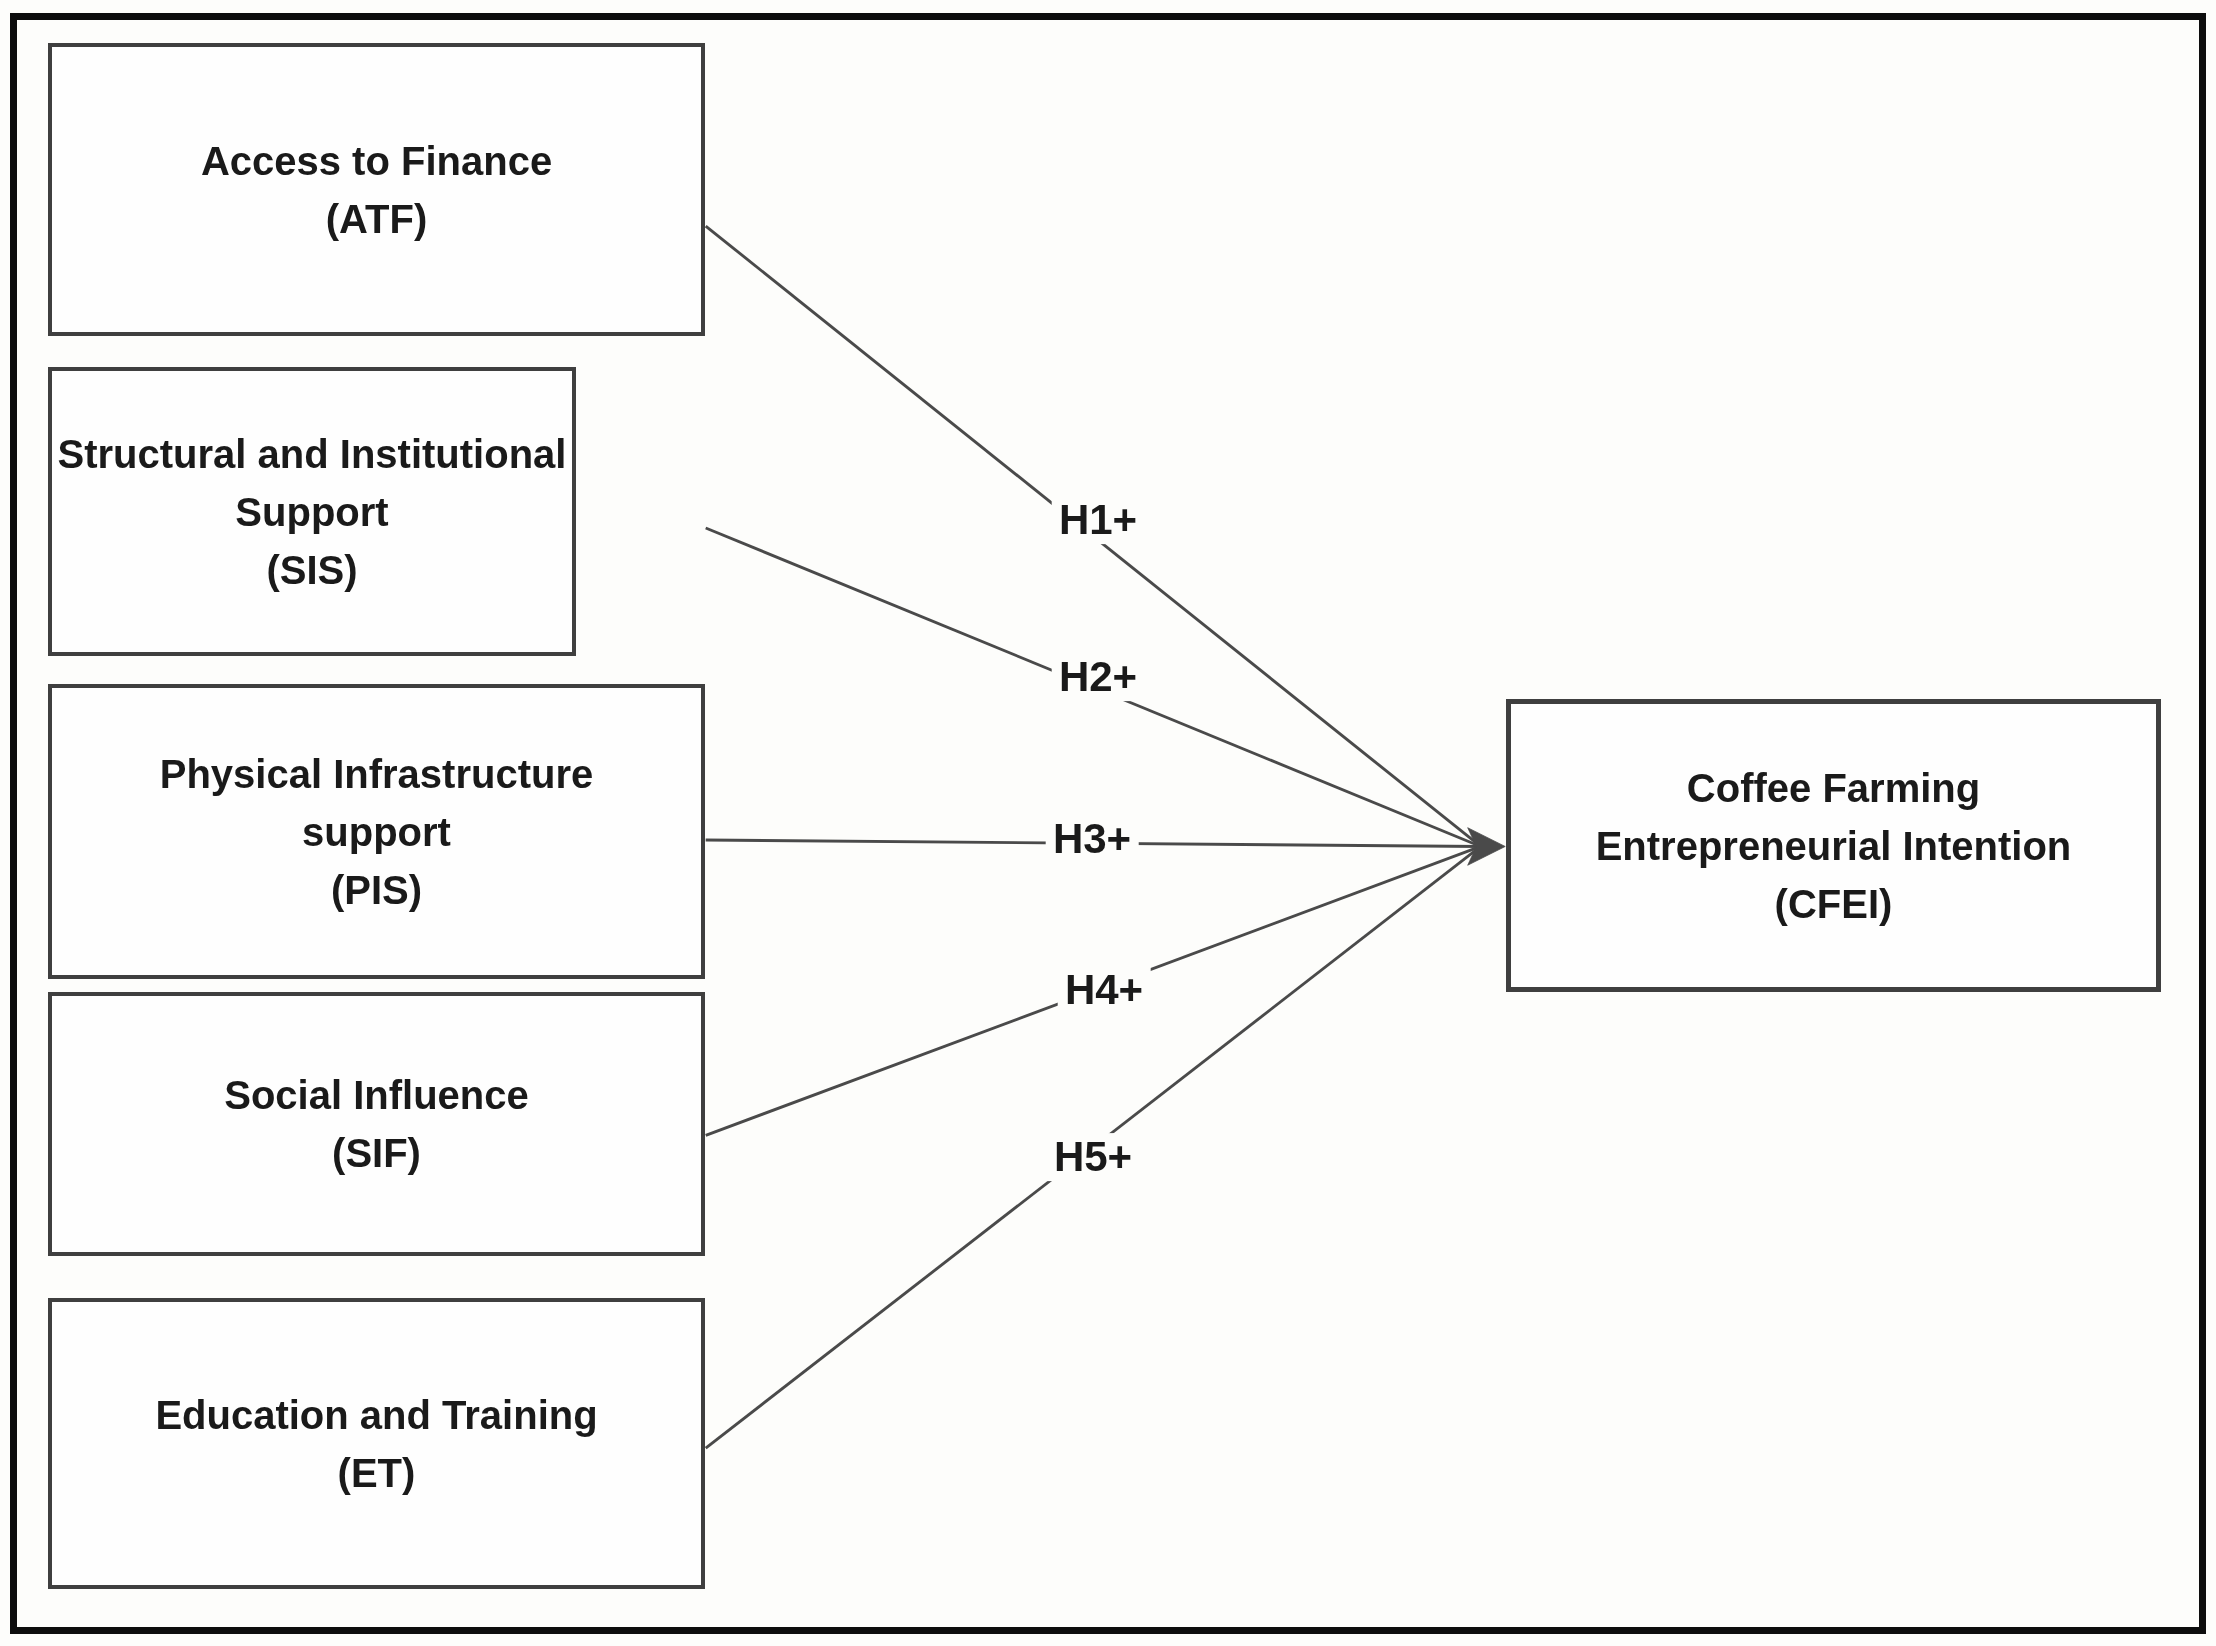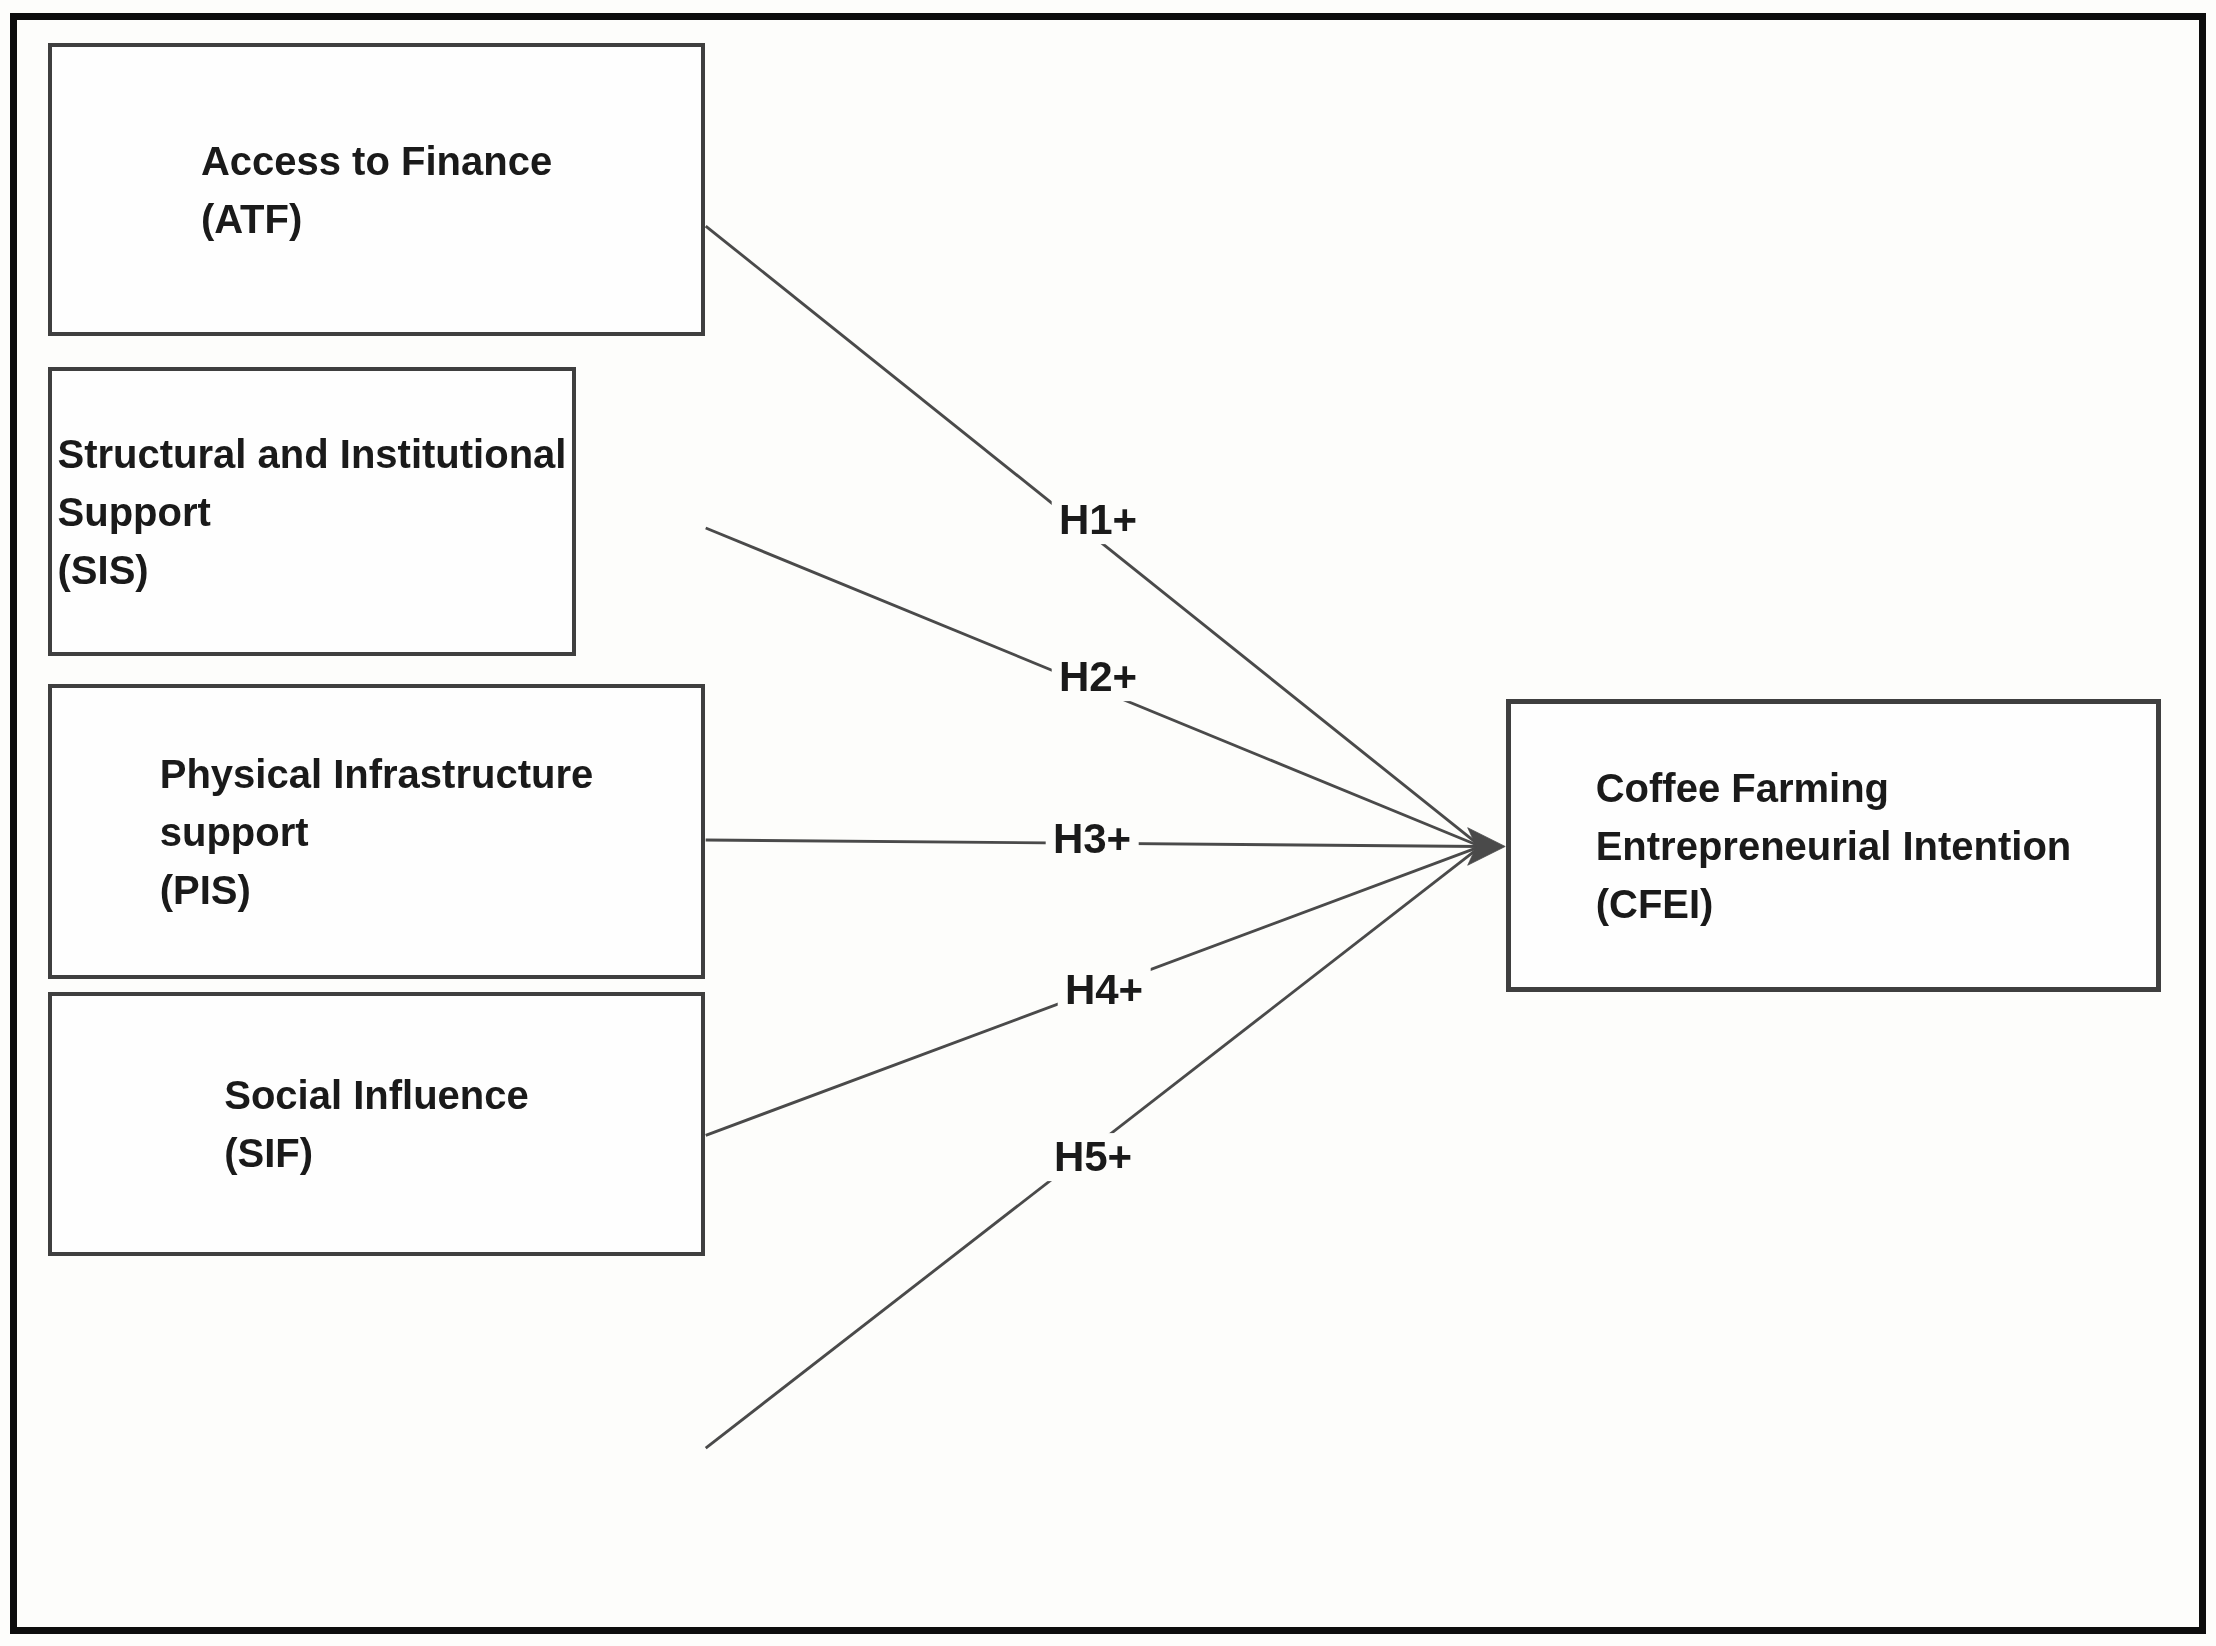--- a/index.html
+++ b/index.html
@@ -12,21 +12,21 @@
   *{box-sizing:border-box;margin:0;padding:0;}
   html,body{width:2216px;height:1646px;background:var(--bg);
     font-family:"Liberation Sans", sans-serif;}
   .canvas{position:absolute;left:0;top:0;width:2216px;height:1646px;overflow:hidden;}
   .outer-frame{position:absolute;left:10px;top:13px;width:2196px;height:1621px;
     border:7.2px solid var(--frame);background:transparent;}
   svg.connectors{position:absolute;left:0;top:0;width:2216px;height:1646px;}
   svg.connectors line{stroke:var(--line);stroke-width:4;}
   svg.connectors .arrowhead{fill:var(--line);stroke:var(--line);}
   .node{position:absolute;border:4.3px solid var(--node-border);background:#fefefe;
-    display:flex;align-items:center;justify-content:center;text-align:left;}
+    display:flex;align-items:center;justify-content:center;text-align:center;}
   .node-text{font-weight:bold;color:var(--text);font-size:40px;line-height:58px;}
   .hlabel{position:absolute;transform:translate(-50%,-50%);
     font-weight:bold;color:var(--text);font-size:42px;line-height:42px;
     background:var(--bg);padding:2.9px 7.2px;white-space:nowrap;margin-left:11px;}
 </style>
 </head>
 <body>
 
 <div class="canvas">
 
@@ -64,20 +64,26 @@
     </div>
   </div>
 
   <div class="node" style="left:48px;top:992px;width:657px;height:264px">
     <div class="node-text">
       <div>Social Influence</div>
       <div>(SIF)</div>
     </div>
   </div>
 
+  <div class="node" style="left:48px;top:1298px;width:657px;height:291px">
+    <div class="node-text">
+      <div>Education and Training</div>
+      <div>(ET)</div>
+    </div>
+  </div>
 
   <div class="node" style="left:1506px;top:699px;width:655px;height:293px;border-width:5px">
     <div class="node-text">
       <div>Coffee Farming</div>
       <div>Entrepreneurial Intention</div>
       <div>(CFEI)</div>
     </div>
   </div>
 
   <div class="hlabel" style="left:1087px;top:520px">H1+</div>

